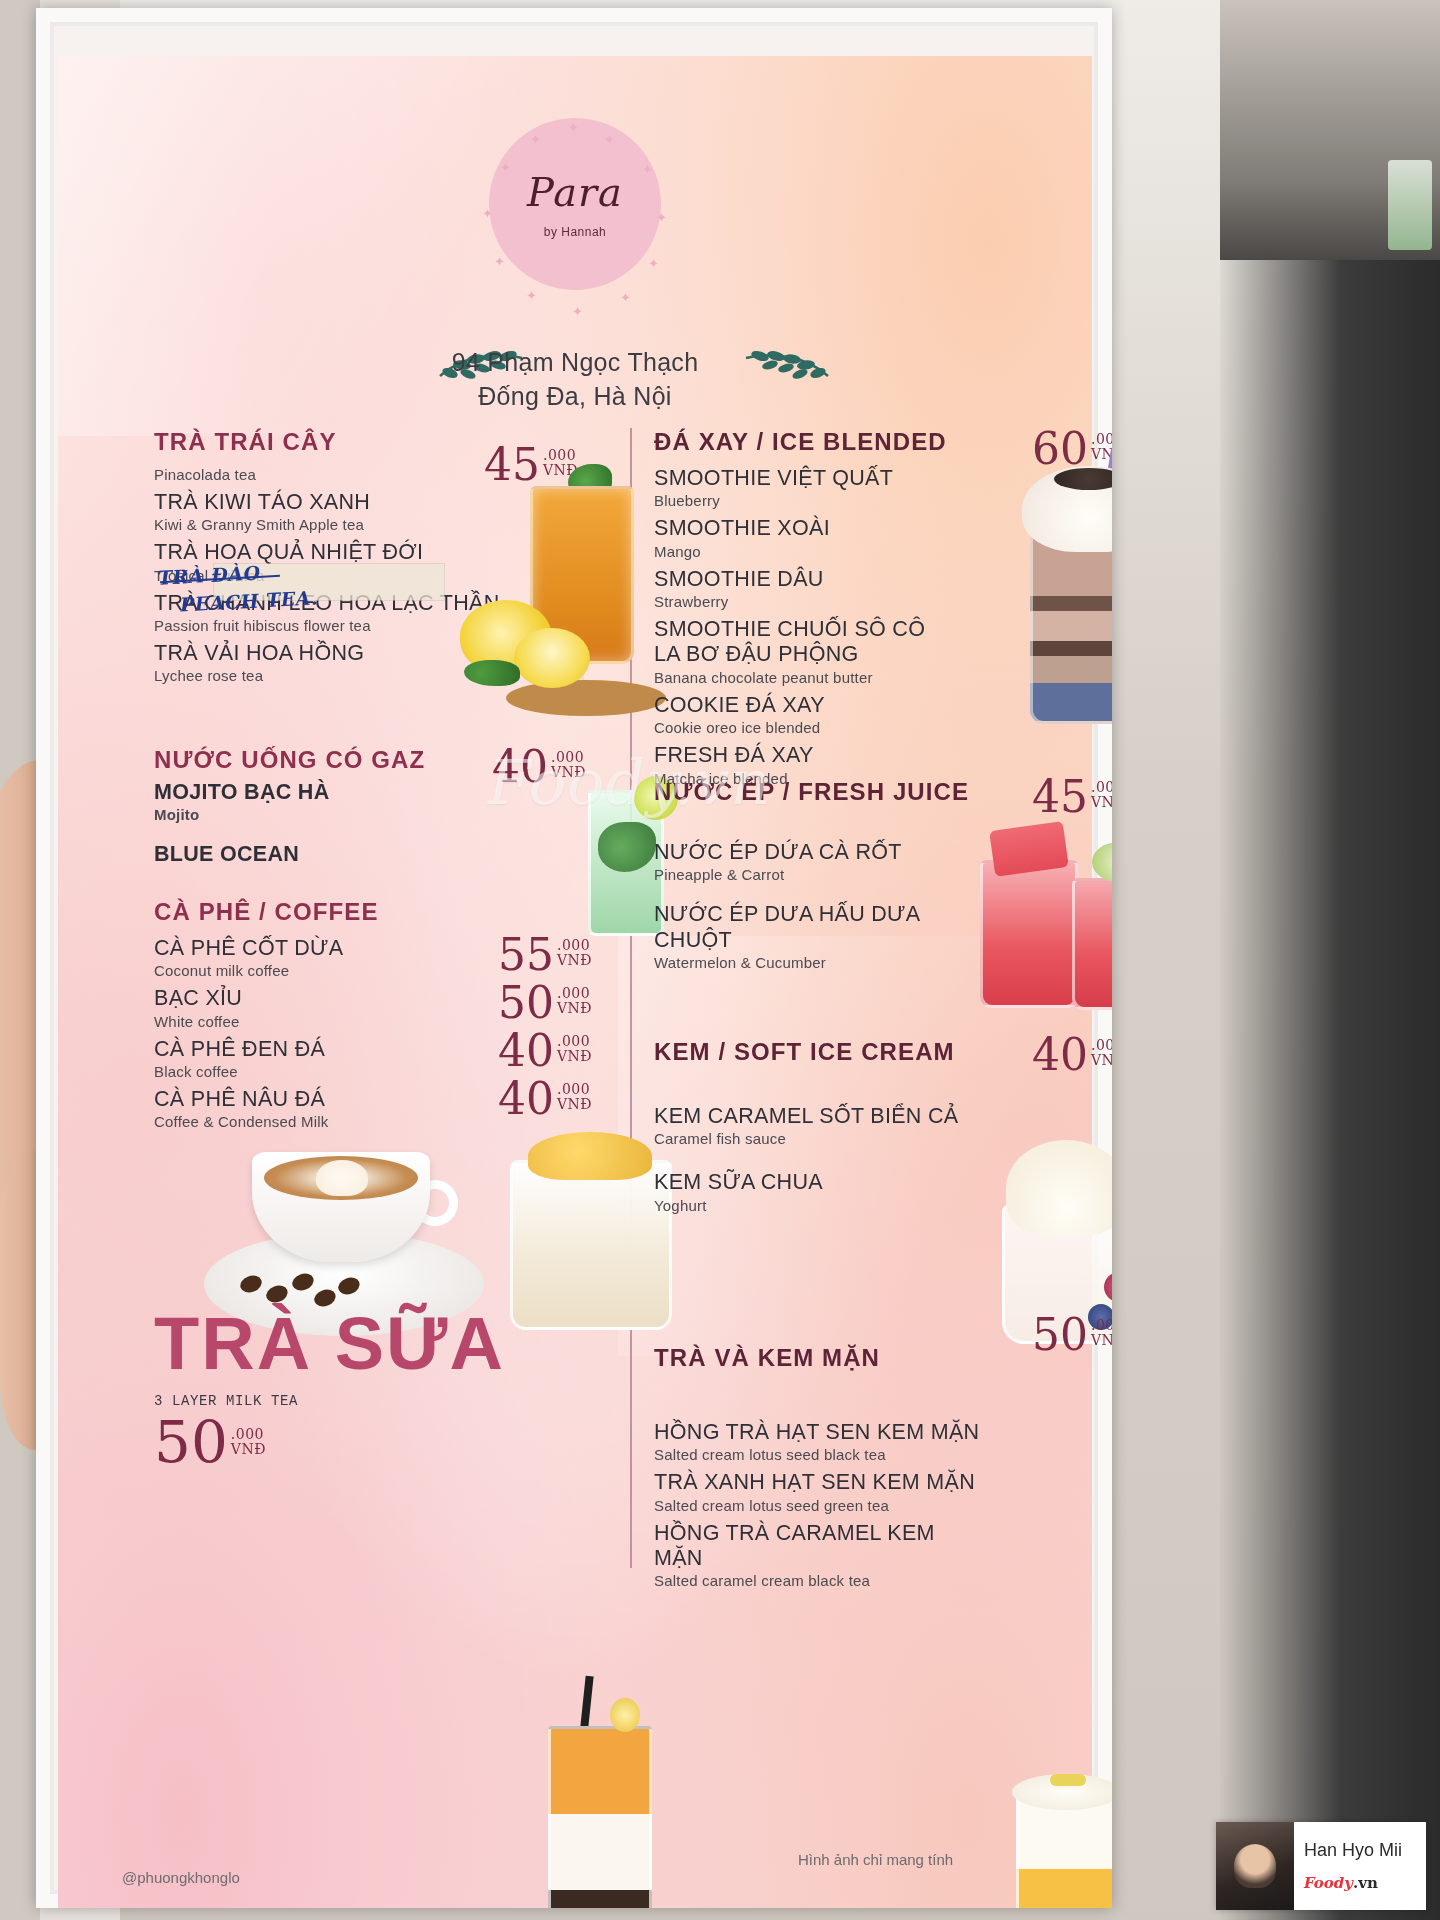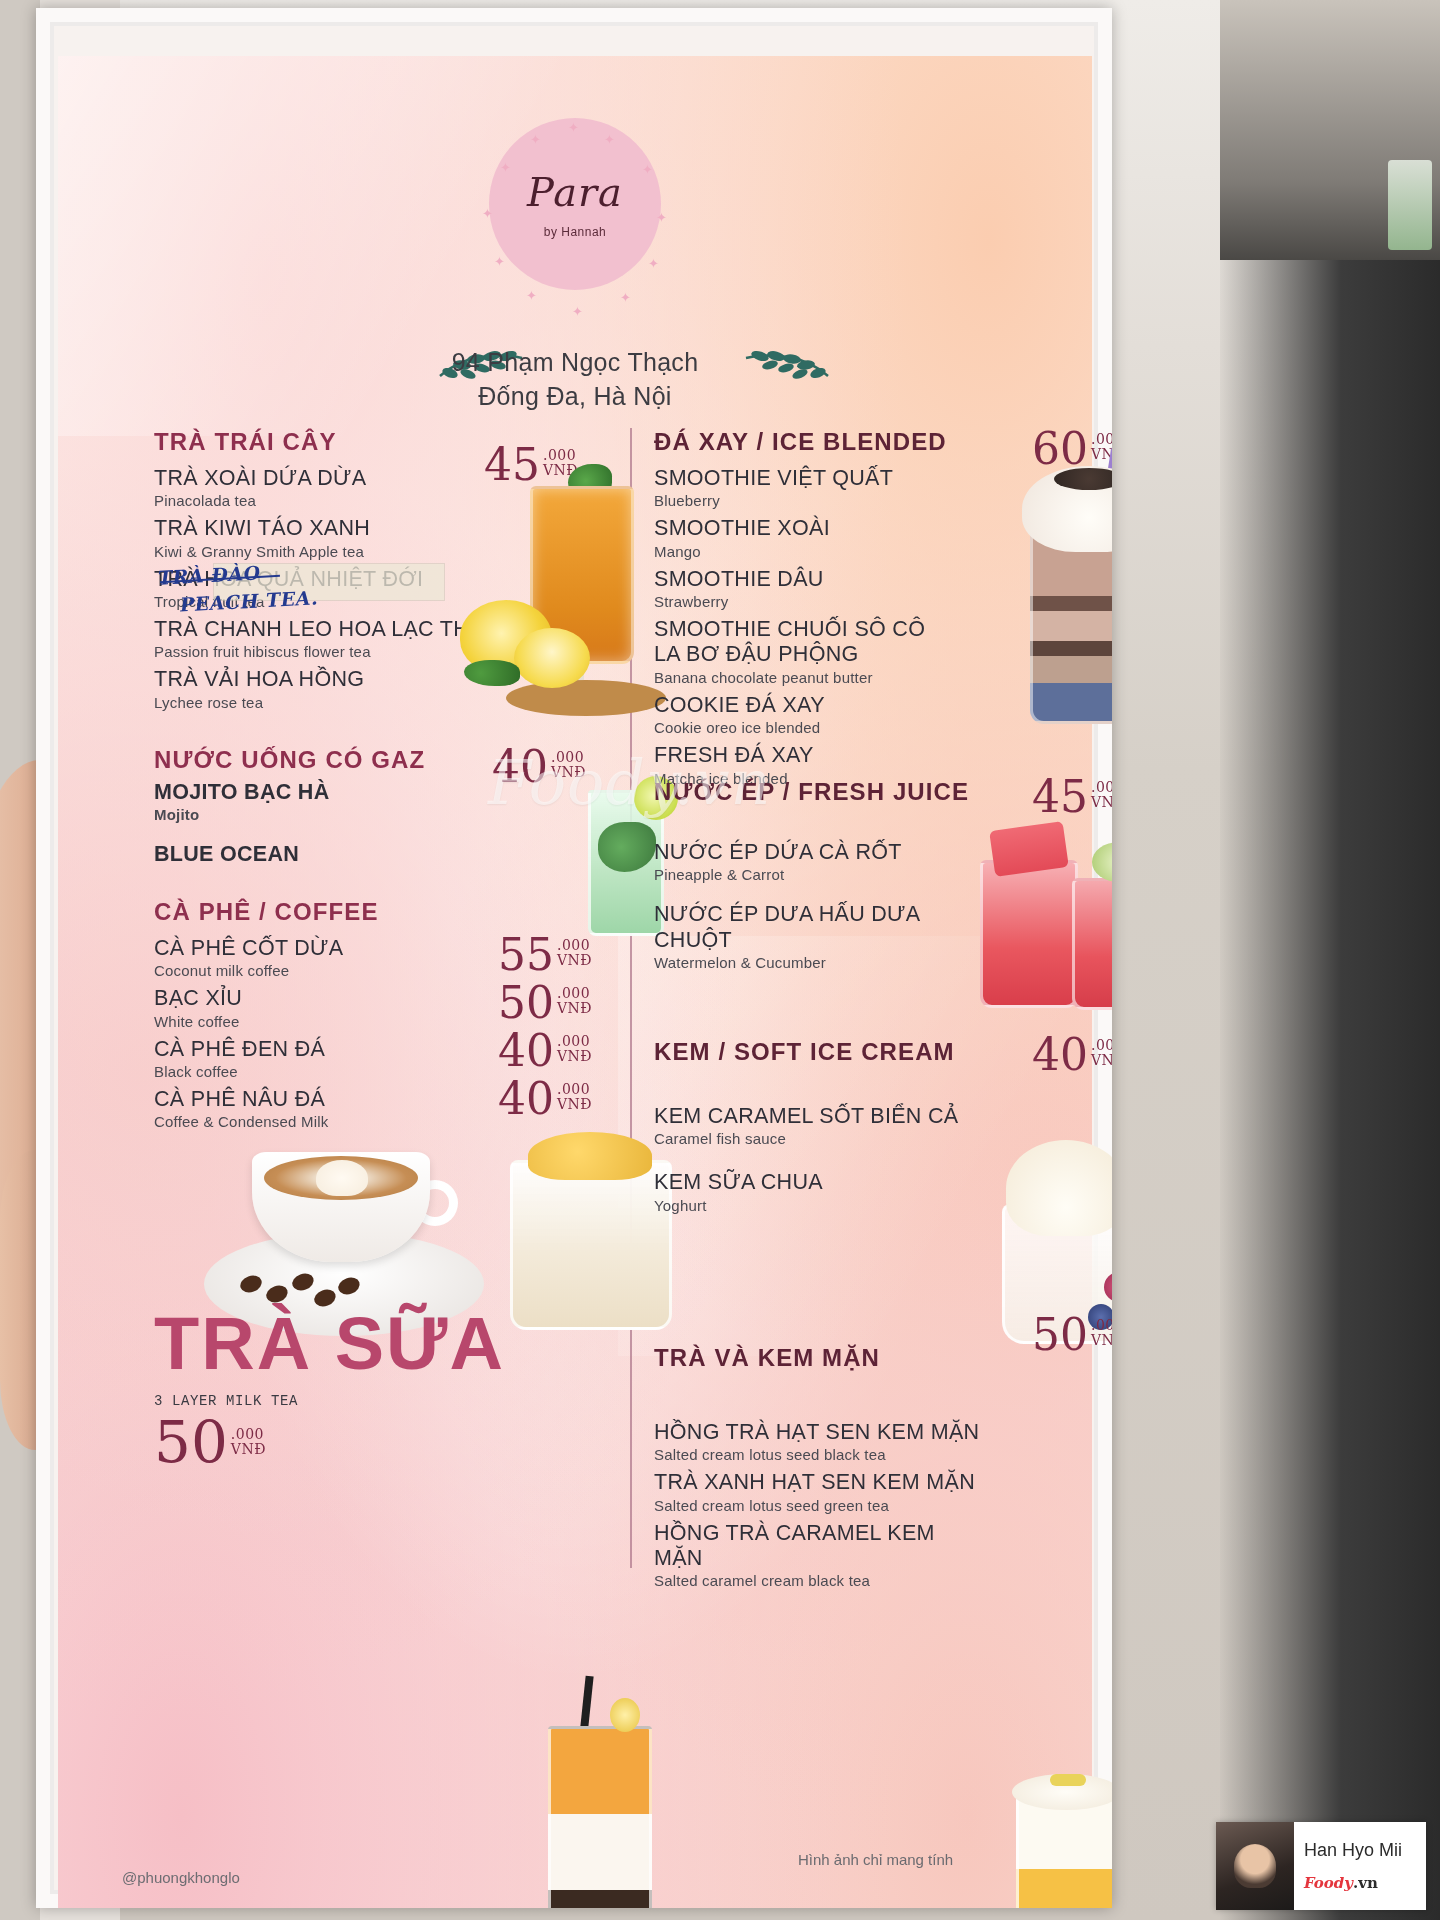--- a/index.html
+++ b/index.html
@@ -459,21 +459,20 @@
     </div>
 
     <div id="divider"></div>
 
     <div class="col" id="col-left">
 
       <div style="position:relative;">
         <h2 class="section">TRÀ TRÁI CÂY</h2>
         <div style="margin-top:10px;">
           <div class="item">
-            <div class="vn">TRÀ XOÀI DỨA DỪA</div>
             <div class="en">Pinacolada tea</div>
           </div>
           <div class="item">
             <div class="vn">TRÀ KIWI TÁO XANH</div>
             <div class="en">Kiwi &amp; Granny Smith Apple tea</div>
           </div>
           <div class="item" style="position:relative;">
             <div class="vn">TRÀ HOA QUẢ NHIỆT ĐỚI</div>
             <div class="en">Tropical fruit tea</div>
           </div>

